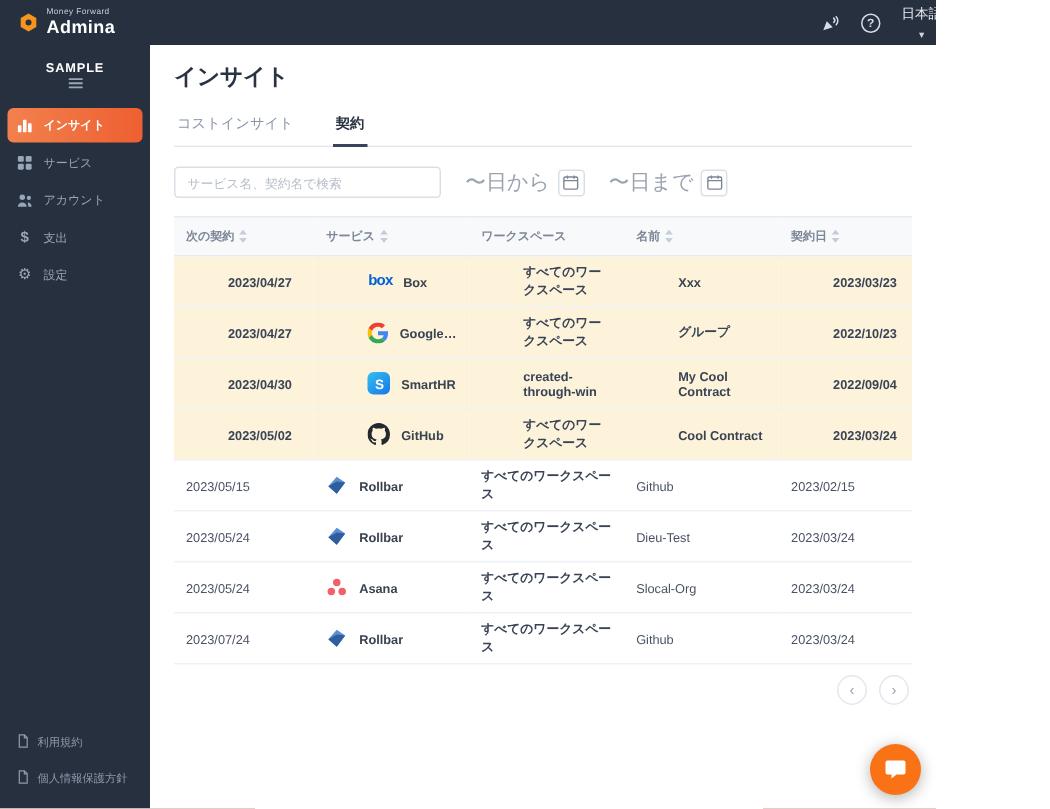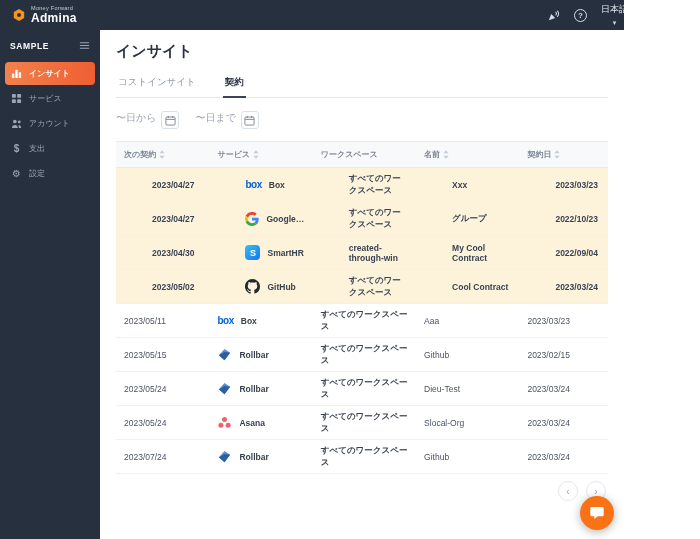--- a/index.html
+++ b/index.html
@@ -17,44 +17,44 @@
   .topbar-right { display:flex; align-items:center; gap:14px; }
   .tb-icon { color:#d7dde8; display:flex; align-items:center; }
   .help-circle { width:13px; height:13px; border:1px solid #d7dde8; border-radius:50%; color:#d7dde8;
                  font-size:8px; font-weight:700; display:flex; align-items:center; justify-content:center; }
   .lang { display:flex; align-items:center; gap:3px; color:#e8ecf2; font-size:9px; cursor:pointer;flex-direction:column; }
   .caret { font-size:7px; color:#cfd6e2; }
   .logout { color:#e8ecf2; font-size:9px; cursor:pointer; }
 
   
   .sidebar { position:absolute; left:0; top:30px; bottom:0; width:100px; background:#27303f; }
-  .ws-row { display:flex; align-items:center; justify-content:space-between; padding:10px 10px 8px;
-            color:#fff; font-size:8.5px; font-weight:700; letter-spacing:.6px; }
+  .ws-row { display:flex; align-items:center; justify-content:center; padding:10px 10px 8px;
+            color:#fff; font-size:8.5px; font-weight:700; letter-spacing:.6px;flex-direction:column; }
   .nav { margin-top:3px; display:flex; flex-direction:column; gap:2px; }
   .nav-item { display:flex; align-items:center; gap:7px; padding:6px 6px; margin:0 5px; border-radius:4px;
               color:#9aa6b8; font-size:8px; cursor:pointer; white-space:nowrap; }
   .nav-item.active { background:linear-gradient(90deg,#f2814d,#ee5f31); color:#fff; font-weight:700; }
   .nav-ic { width:11px; display:flex; justify-content:center; flex-shrink:0; }
   .dollar { font-size:10px; font-weight:700; line-height:1; }
   .gear { font-size:10px; line-height:1; }
   .sidebar-footer { position:absolute; left:0; right:0; bottom:8px; }
   .foot-link { display:flex; align-items:center; gap:5px; padding:6px 11px; color:#8e99ab; font-size:7.5px; cursor:pointer; white-space:nowrap; }
 
   
   .content { position:absolute; left:100px; top:30px; right:0; bottom:0; background:#fff; padding:10px 16px 0; overflow:hidden; }
   .page-title { font-size:15px; font-weight:700; color:#2a3342; margin:2px 0 11px; }
-  .tabs { display:flex; border-bottom:1px solid #e5e9ef; }
+  .tabs { display:flex; gap:24px; border-bottom:1px solid #e5e9ef; }
   .tab { padding:4px 2px 7px; font-size:9.5px; color:#8b95a6; cursor:pointer; }
-  .tab.active { color:#2a3342; font-weight:700; border-bottom:2px solid #39445a; margin-bottom:-1px;margin-left:25px; }
+  .tab.active { color:#2a3342; font-weight:700; border-bottom:2px solid #39445a; margin-bottom:-1px; }
 
   .controls { display:flex; align-items:center; gap:16px; margin-top:13px; }
   .search-input { width:178px; height:21px; border:1px solid #d9dfe7; border-radius:3px; font-size:8.5px;
                   padding:0 8px; color:#333; outline:none; font-family:inherit; }
   .search-input::placeholder { color:#b6bec9; }
-  .datepick { display:flex; align-items:flex-start; gap:5px; font-size:10px; color:#9aa3b1; }
+  .datepick { display:flex; align-items:center; gap:5px; font-size:14px; color:#9aa3b1; }
   .cal-btn { width:18px; height:18px; border:1px solid #d9dfe7; border-radius:3px; background:#fff;
              display:flex; align-items:center; justify-content:center; color:#7b8595; cursor:pointer; }
 
   
   .table-wrap { margin-top:12px; }
   table { width:100%; border-collapse:collapse; table-layout:fixed; }
   thead th { background:#f7f9fb; border-top:1px solid #e7ebf0; border-bottom:1px solid #e7ebf0;
              font-size:8px; color:#7d8797; font-weight:600; text-align:right; padding:7px 8px; cursor:pointer; }
   .th-inner { display:flex; align-items:center; gap:3px; }
   tbody td { font-size:8.5px; color:#4a5364; padding:0 8px; height:34px; border-bottom:1px solid #eef1f5; vertical-align:middle; }
@@ -158,31 +158,52 @@
       </div>
       <div class="nav-item">
         <span class="nav-ic dollar">$</span>
         <span>支出</span>
       </div>
       <div class="nav-item">
         <span class="nav-ic gear">⚙</span>
         <span>設定</span>
       </div>
     </div>
+    <div class="sidebar-footer">
+      <div class="foot-link">
+        <span>
+          <svg width="9" height="10" viewBox="0 0 12 13" fill="none" stroke="currentColor" stroke-width="1.1">
+              <path d="M2.5 1h4.5l2.5 2.5V12h-7z"></path>
+              <path d="M7 1v2.8h2.5"></path>
+            </svg>
+        </span>
+        <span>利用規約</span>
+      </div>
+      <div class="foot-link">
+        <span>
+          <svg width="9" height="10" viewBox="0 0 12 13" fill="none" stroke="currentColor" stroke-width="1.1">
+              <path d="M2.5 1h4.5l2.5 2.5V12h-7z"></path>
+              <path d="M7 1v2.8h2.5"></path>
+            </svg>
+        </span>
+        <span>個人情報保護方針</span>
+      </div>
+    </div>
   </div>
 
   <div class="content">
     <div class="page-title">インサイト</div>
 
     <div class="tabs">
       <div class="tab">コストインサイト</div>
       <div class="tab active">契約</div>
     </div>
 
     <div class="controls">
+      <input class="search-input" type="text" placeholder="サービス名、契約名で検索" style="">
       <div class="datepick">
         <span>〜日から</span>
         <span class="cal-btn">
           <svg width="11" height="11" viewBox="0 0 12 12" fill="none" stroke="currentColor" stroke-width="1">
               <rect x="1" y="2.2" width="10" height="8.8" rx="1"></rect>
               <path d="M1 4.8h10M3.6 1v2.4M8.4 1v2.4"></path>
             </svg>
         </span>
       </div>
       <div class="datepick">
@@ -304,32 +325,20 @@
                     </svg>
                   </span>
                   <span class="svc-label">GitHub</span>
                 </span>
               </td>
             <td class="ws">すべてのワークスペース</td>
             <td>Cool Contract</td>
             <td>2023/03/24</td>
           </tr>
           <tr>
-            <td>2023/05/11</td>
-            <td>
-                <span class="svc">
-                  <span class="box-word">box</span>
-                  <span class="svc-label">Box</span>
-                </span>
-              </td>
-            <td class="ws">すべてのワークスペース</td>
-            <td>Aaa</td>
-            <td>2023/03/23</td>
-          </tr>
-          <tr>
             <td>2023/05/15</td>
             <td>
                 <span class="svc">
                   <span class="svg-ic">
                     <svg width="15" height="15" viewBox="0 0 24 24">
                       <path fill="#5b8fd4" d="M3 13 L12 3 L21 9 L12 21 Z"></path>
                       <path fill="#2e5e9e" d="M3 13 L12 8 L21 9 L12 21 Z"></path>
                     </svg>
                   </span>
                   <span class="svc-label">Rollbar</span>

